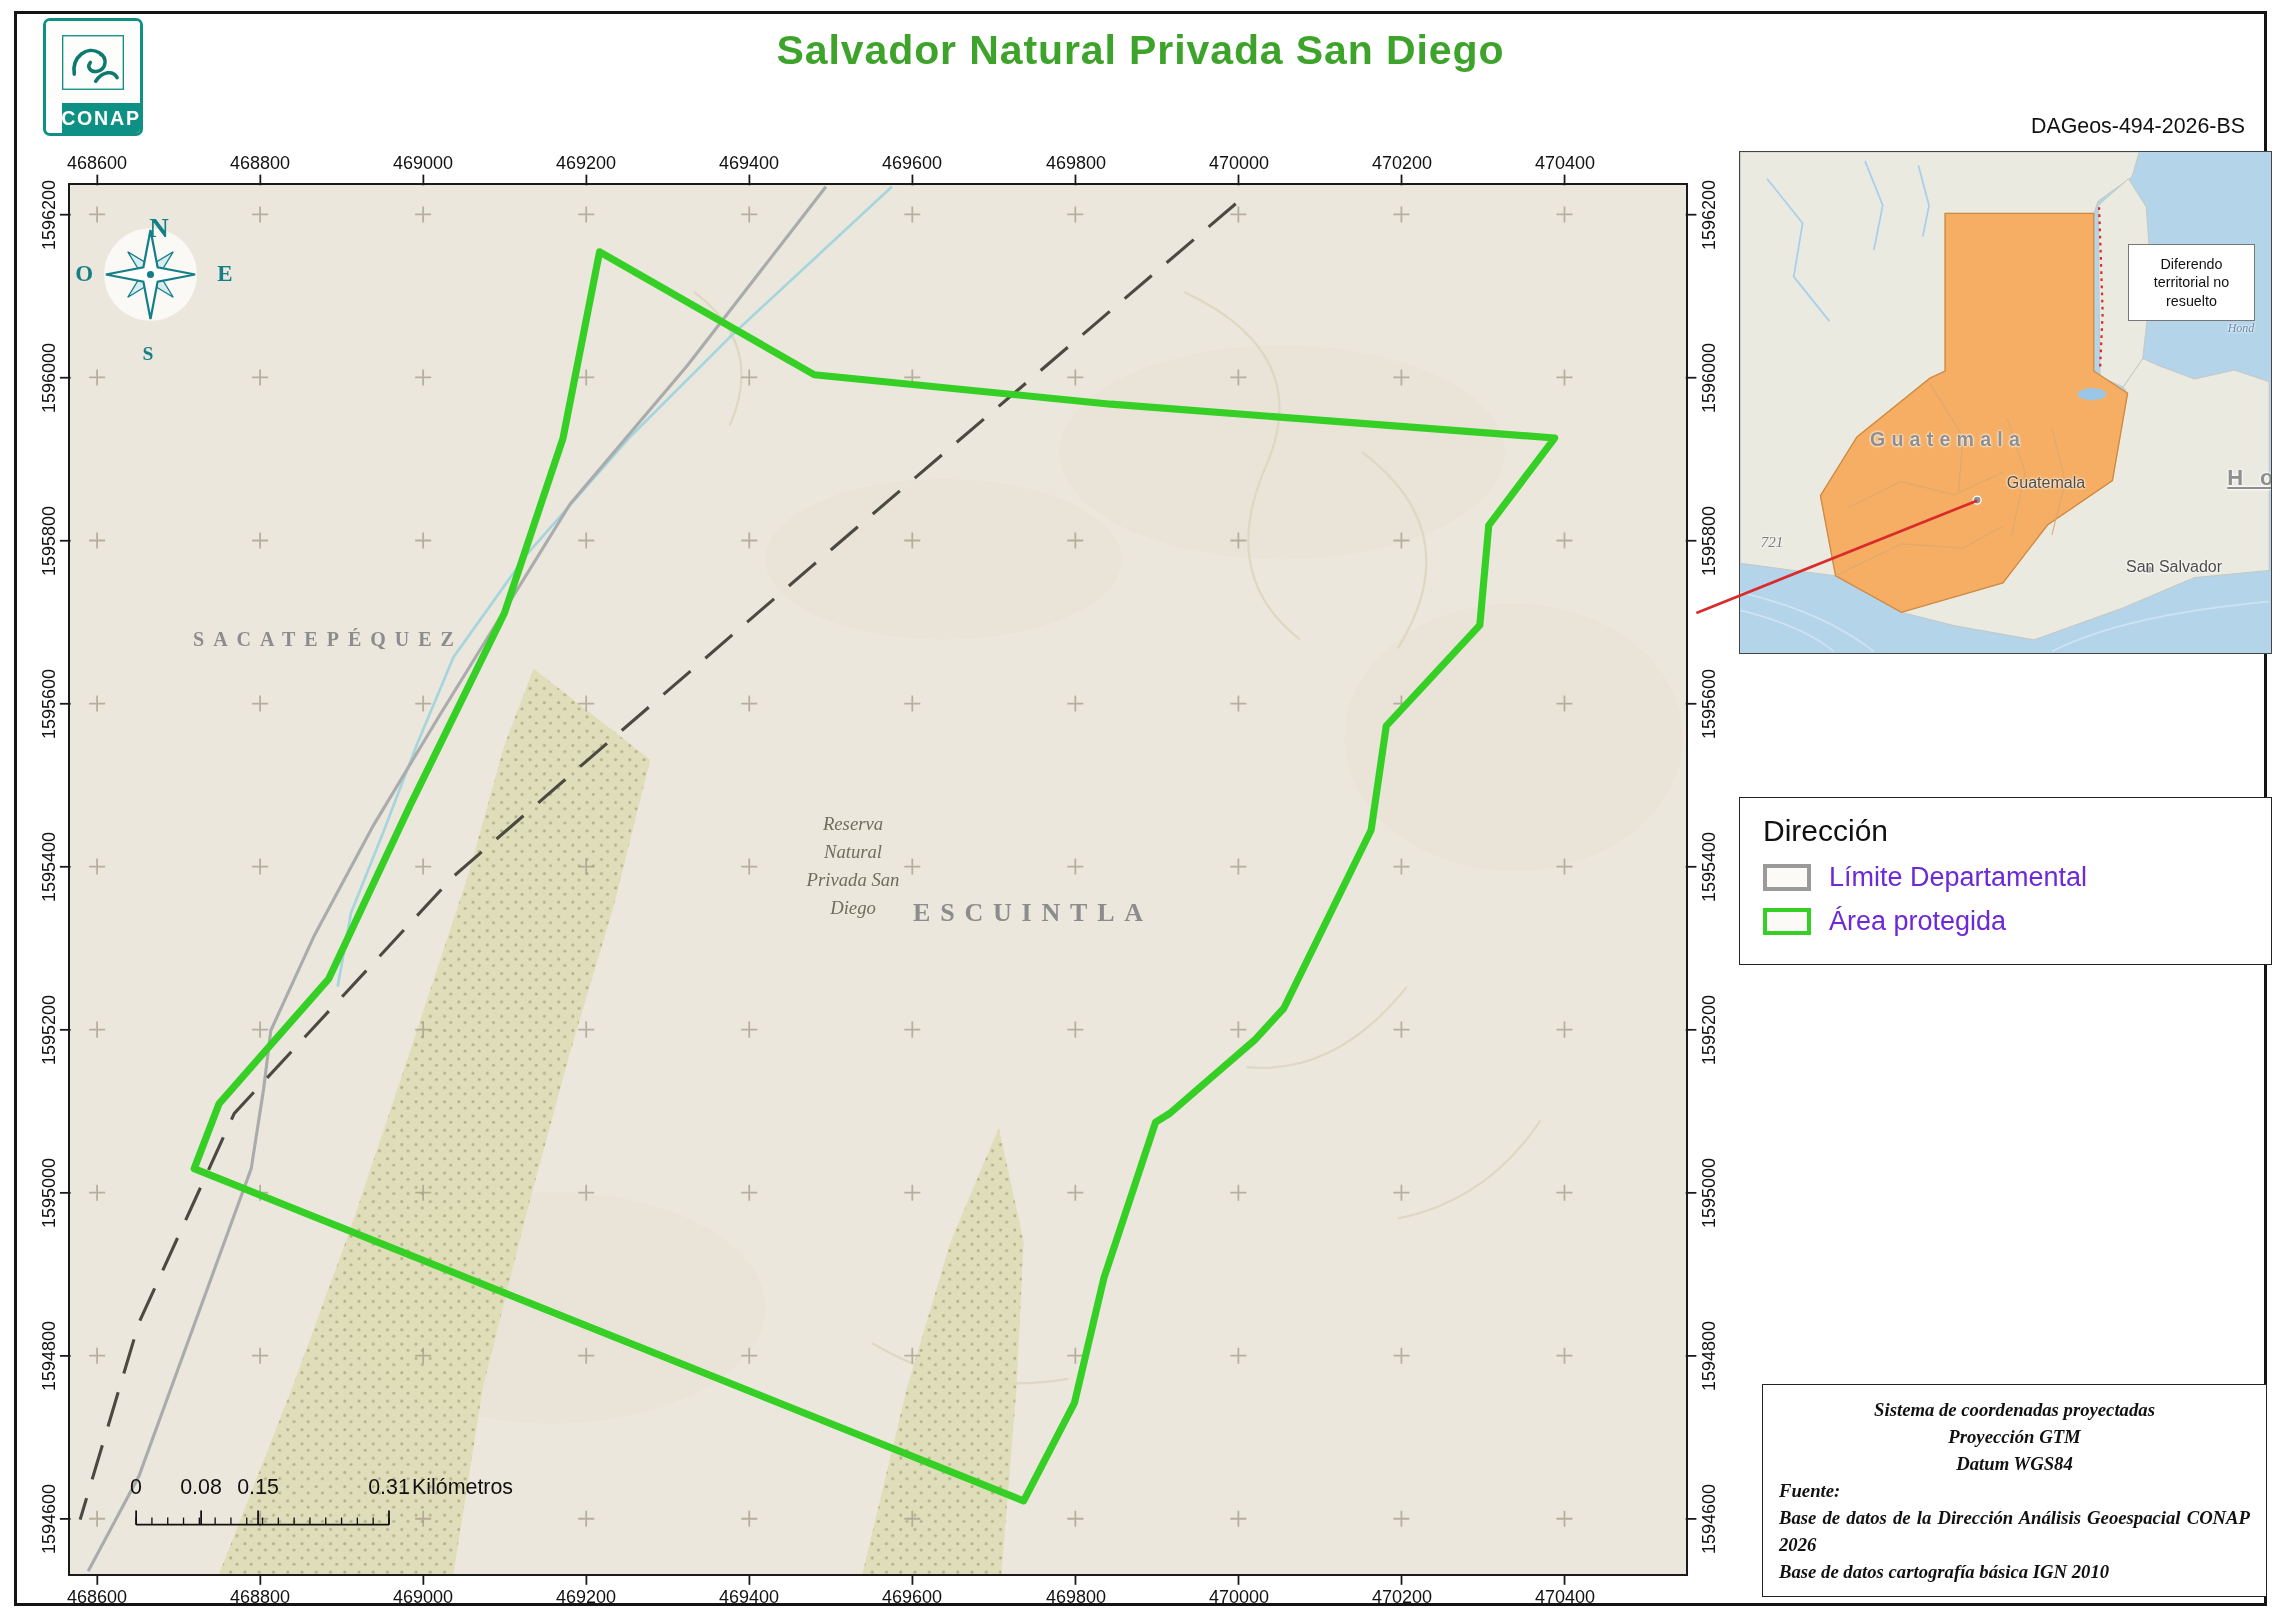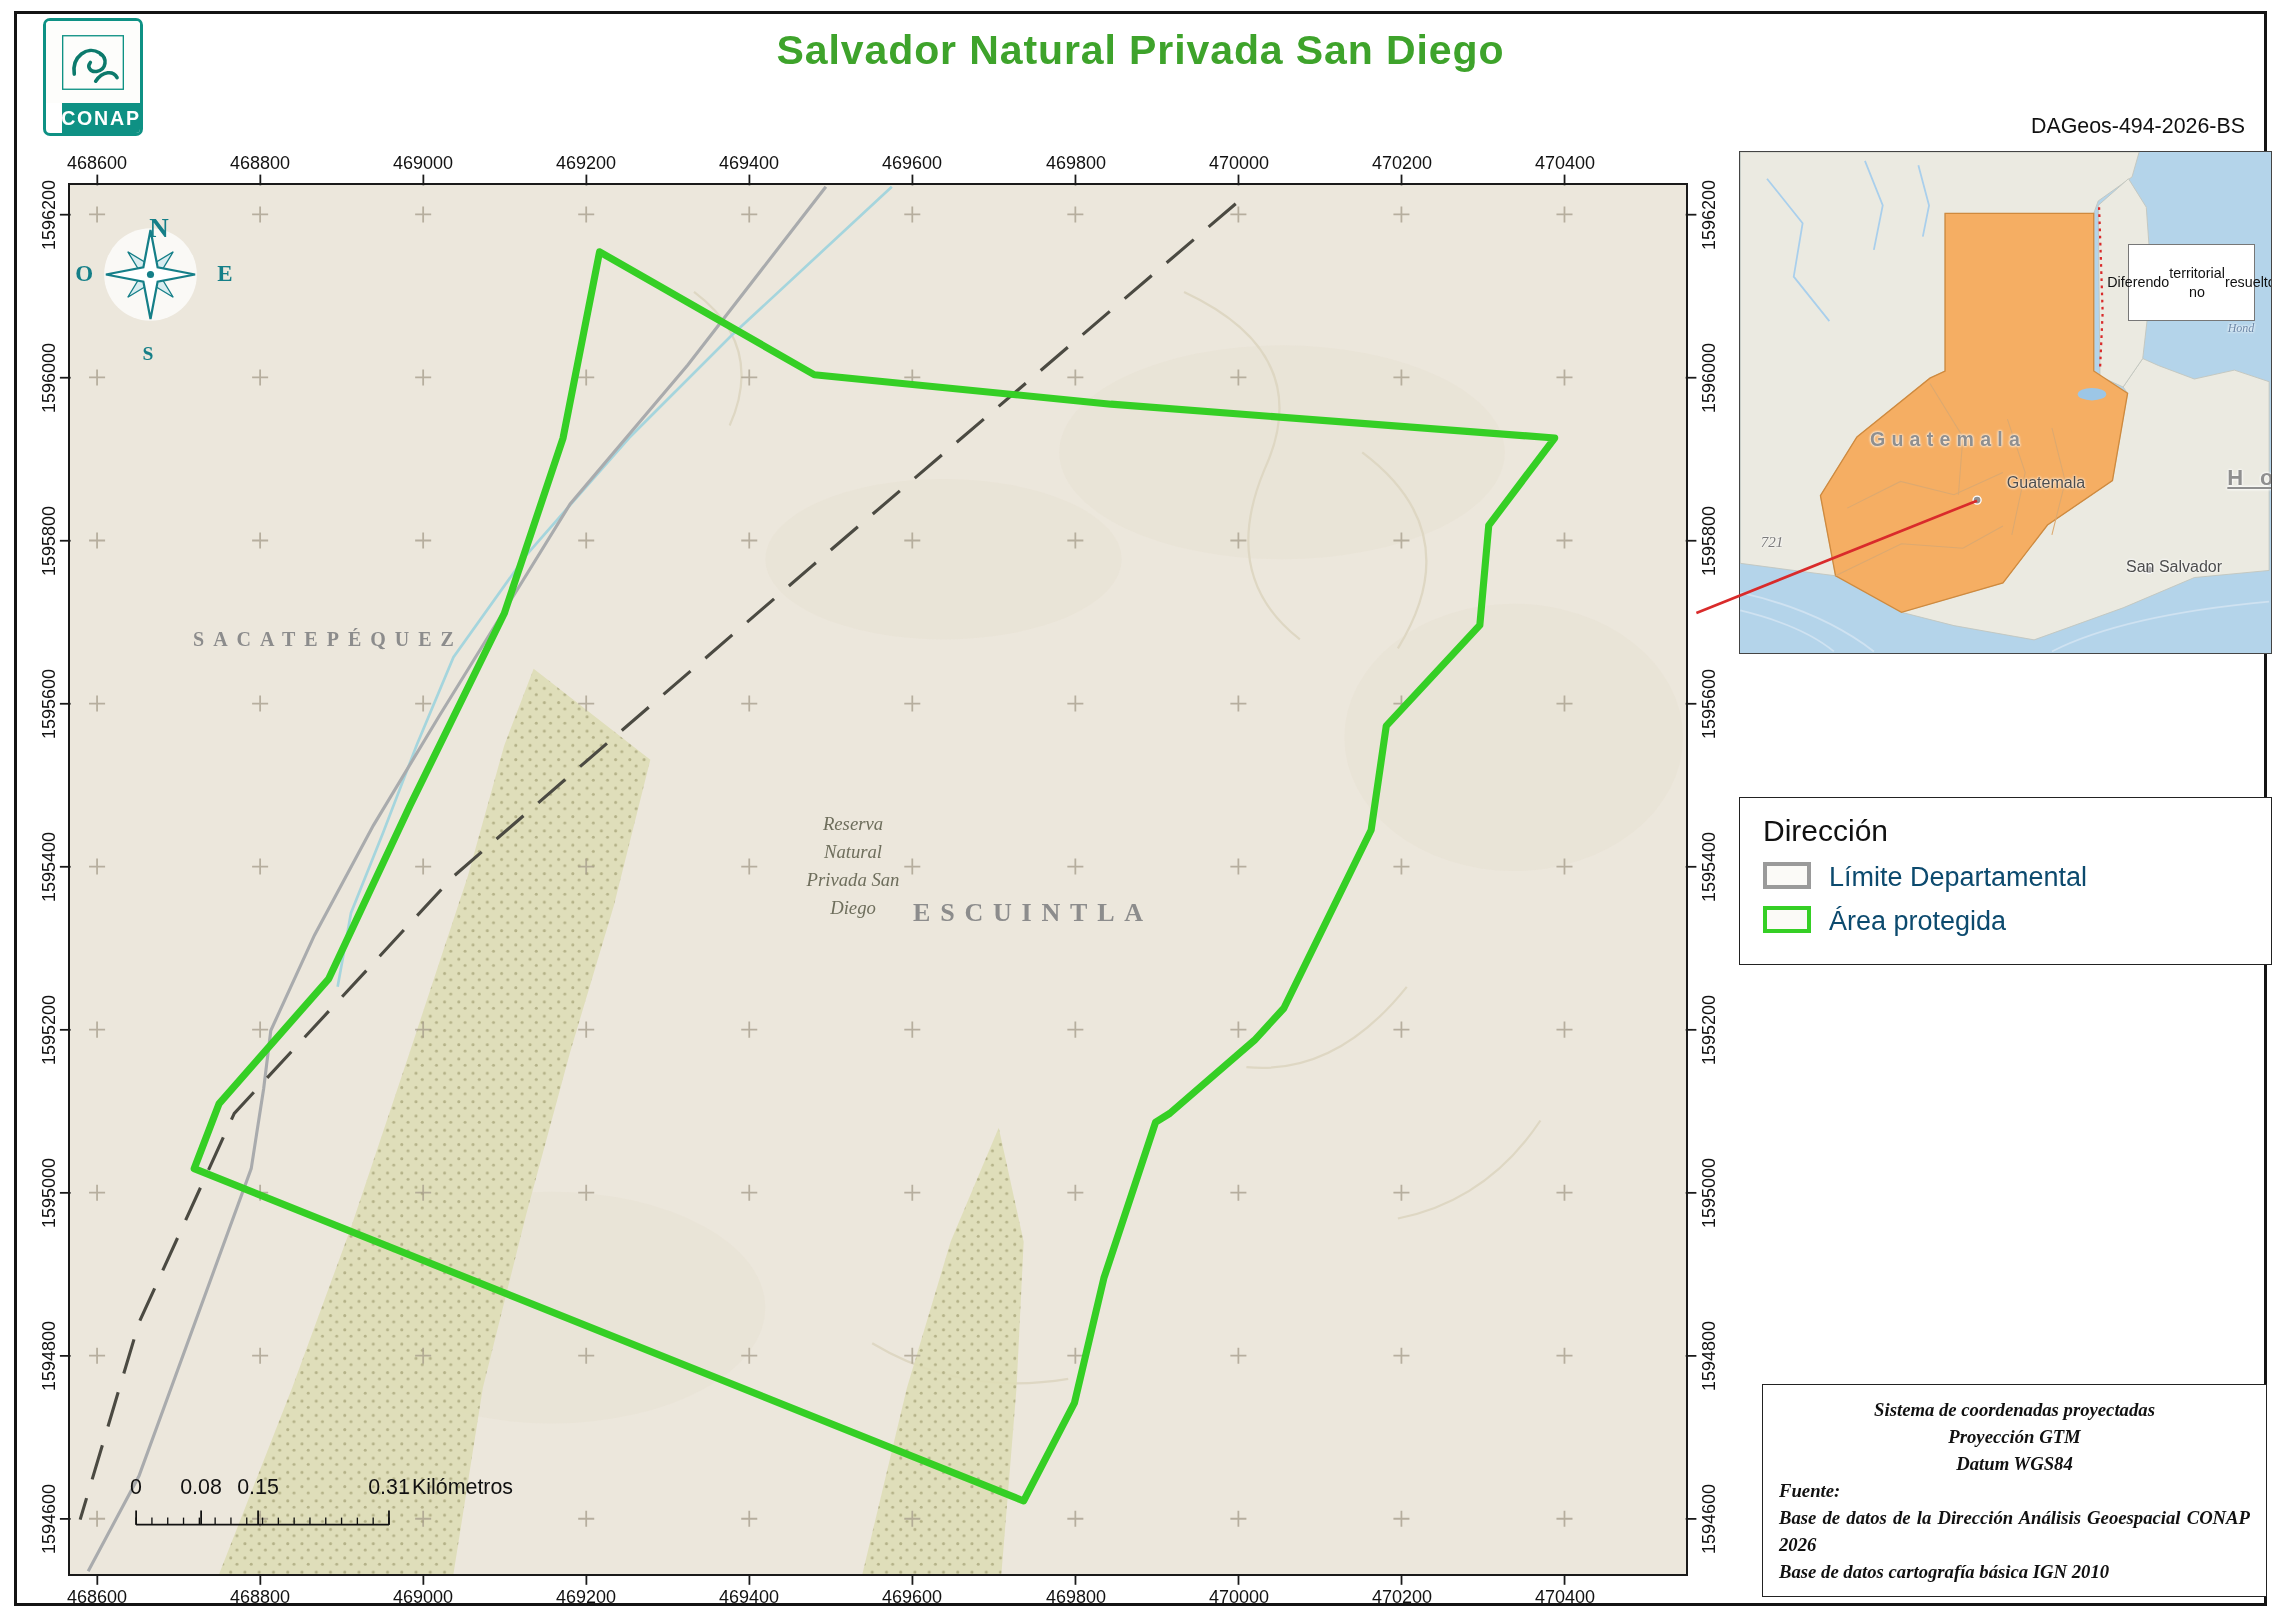--- a/index.html
+++ b/index.html
@@ -49,26 +49,26 @@
   
   .inset { position:absolute; left:1739px; top:151px; width:533px; height:503px; border:1.8px solid #444; overflow:hidden; background:#b4d4ea; z-index:4; }
   #inset-svg { position:absolute; left:0; top:0; }
   .inset-label { position:absolute; transform:translate(-50%,-50%); white-space:nowrap; text-shadow:0 0 2.7px #fff,0 0 2.7px #fff; }
   .il-country { left:208px; top:287px; font-size:19.6px; font-weight:bold; color:#8f8f8f; letter-spacing:6.2px; }
   .il-capital { left:306px; top:331px; font-size:16px; color:#4d4d4d; }
   .il-city    { left:434px; top:415px; font-size:16px; color:#4d4d4d; }
   .il-721     { left:32px;  top:390px; font-size:15px; font-style:italic; font-family:"Liberation Serif",serif; color:#7a7a7a; }
   .il-hond    { left:501px; top:176px; font-size:12px; font-style:italic; font-family:"Liberation Serif",serif; color:#6b87a8; }
   .il-ho      { left:513px; top:326px; font-size:22px; font-weight:bold; color:#8f8f8f; letter-spacing:5.3px;text-decoration:underline; }
-  .callout { position:absolute; left:388px; top:92px; width:127px; height:77px; background:#fff; border:1.3px solid #777; display:flex; flex-direction:row; align-items:center; justify-content:center; text-align:center; font-size:14.3px; line-height:1.3; color:#111; z-index:2; }
+  .callout { position:absolute; left:388px; top:92px; width:127px; height:77px; background:#fff; border:1.3px solid #777; display:flex; flex-direction:column; align-items:center; justify-content:center; text-align:center; font-size:14.3px; line-height:1.3; color:#111; z-index:2; }
 
   
   .legend { position:absolute; left:1739px; top:797px; width:533px; height:168px; border:1.8px solid #222; background:#fff; padding:16px 23px; z-index:4; }
   .legend-title { font-size:30px; color:#111; margin-bottom:14.3px; }
-  .legend-item { display:flex; gap:18px; margin-bottom:12.5px; font-size:27px; color:#0c4a6e; }
+  .legend-item { display:flex; align-items:center; gap:18px; margin-bottom:12.5px; font-size:27px; color:#6d28d9; }
   .swatch { width:48px; height:27px; border:4.5px solid #9a9a9a; background:#fbfaf7; flex:0 0 auto; }
 
   
   .credits { position:absolute; left:1762px; top:1384px; width:505px; height:213px; border:1.8px solid #222; background:#fff; padding:10.7px 16px; font-family:"Liberation Serif",serif; font-style:italic; font-weight:bold; font-size:18.7px; line-height:1.45; color:#111; z-index:4; }
   .credits .c { text-align:center; }
   .credits .s { text-align:justify; }
 </style>
 </head>
 <body>
 

